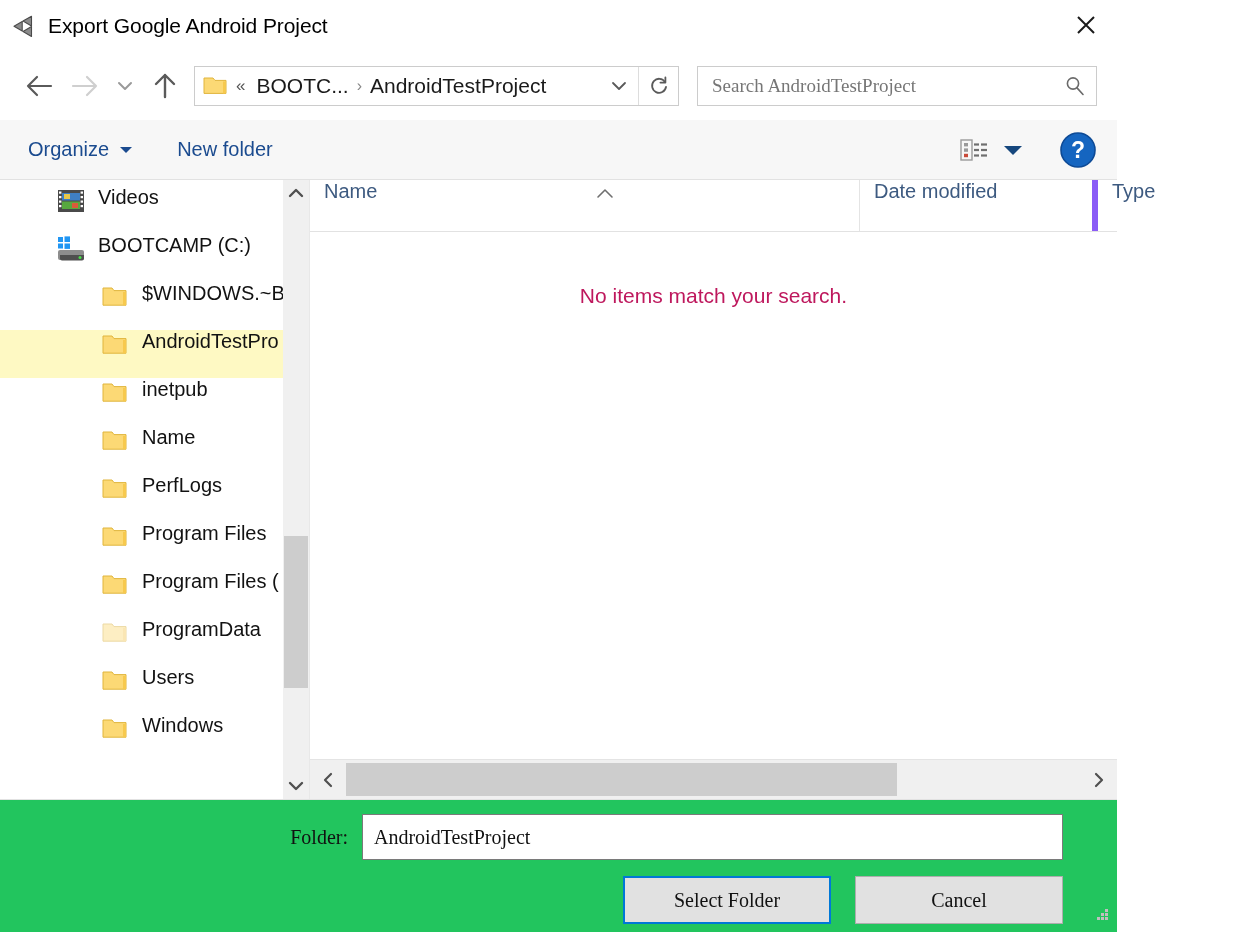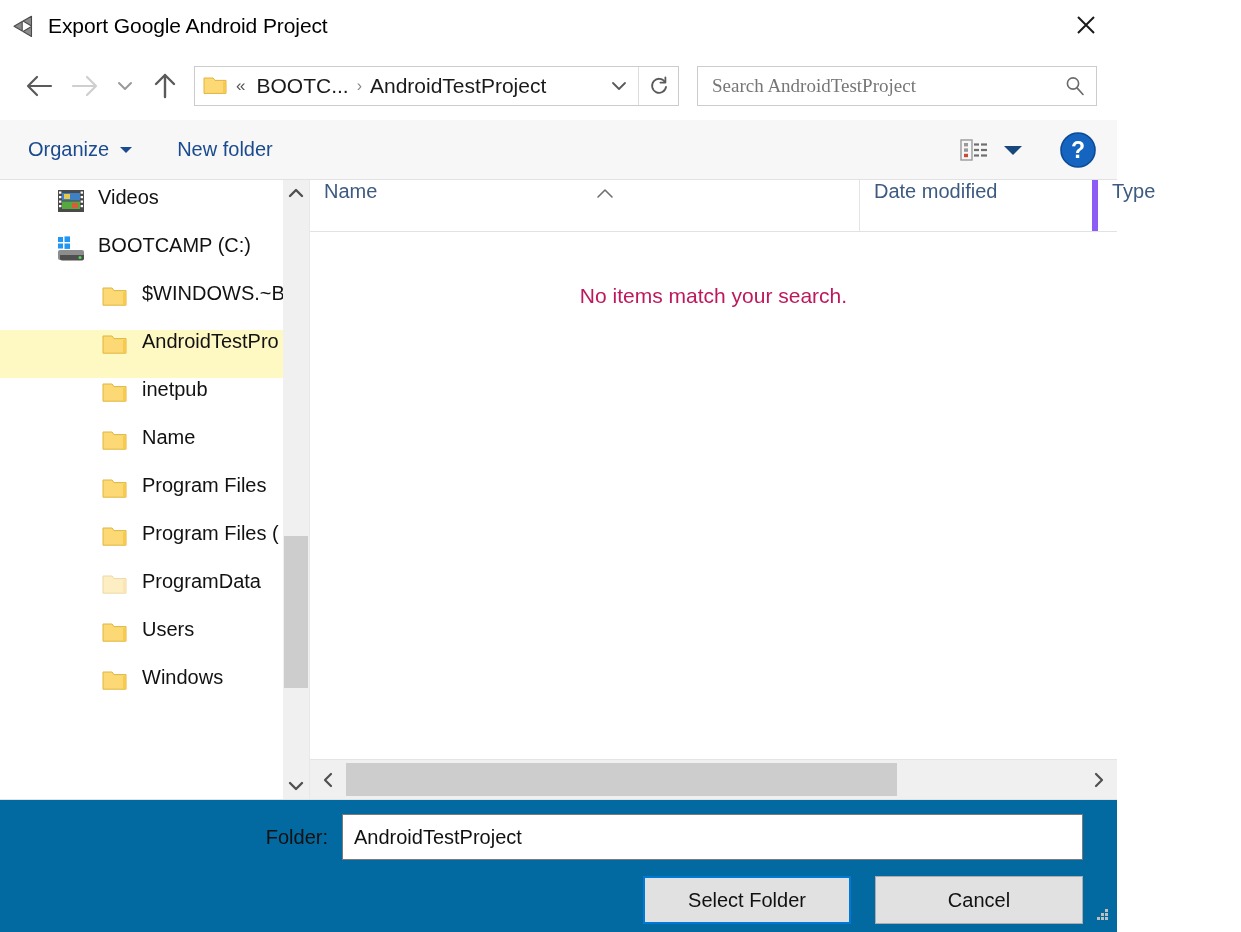--- a/index.html
+++ b/index.html
@@ -169,22 +169,22 @@
     height: 40px; flex: 0 0 40px; background: #f0f0f0;
     display: flex; align-items: stretch;
     border-top: 1px solid #e4e4e4;
   }
   .hs-arrow { width: 36px; flex: 0 0 36px; display:flex; align-items:center; justify-content:center; }
   .hs-track { flex: 1 1 auto; position: relative; }
   .hs-thumb { position: absolute; top: 3px; bottom: 3px; left: 0; width: 75%; background: #cdcdcd; }
 
   
   .footer {
-    flex: 0 0 132px; background: #0369a1;
-    position: relative; padding: 0 34px;
+    flex: 0 0 132px; background: #22c55e;
+    position: relative; padding: 0 54px; font-family: Liberation Serif, serif;
   }
   .folderrow {
     display: flex; align-items: center;
     padding-top: 14px;
   }
   .folder-label {
     font-size: 20px; color: #111111; white-space: nowrap;
     width: 308px; flex: 0 0 308px; text-align: right; padding-right: 14px;
   }
   .folder-input {
@@ -402,20 +402,29 @@
             </span>
             <span class="tree-label">Name</span>
           </div>
           <div class="tree-item indent">
             <span class="tree-icon">
   <svg width="26" height="22" viewBox="0 0 26 22">
     <path d="M1 2 h9 l2 2.6 h12 v14.6 h-23 z" fill="#fcd975" stroke="#e0b53d" stroke-width="1"></path>
     <path d="M21 6 v13.2 h3 v-13.2 z" fill="#f7c94e"></path>
   </svg>
             </span>
+            <span class="tree-label">PerfLogs</span>
+          </div>
+          <div class="tree-item indent">
+            <span class="tree-icon">
+  <svg width="26" height="22" viewBox="0 0 26 22">
+    <path d="M1 2 h9 l2 2.6 h12 v14.6 h-23 z" fill="#fcd975" stroke="#e0b53d" stroke-width="1"></path>
+    <path d="M21 6 v13.2 h3 v-13.2 z" fill="#f7c94e"></path>
+  </svg>
+            </span>
             <span class="tree-label">Program Files</span>
           </div>
           <div class="tree-item indent">
             <span class="tree-icon">
   <svg width="26" height="22" viewBox="0 0 26 22">
     <path d="M1 2 h9 l2 2.6 h12 v14.6 h-23 z" fill="#fcd975" stroke="#e0b53d" stroke-width="1"></path>
     <path d="M21 6 v13.2 h3 v-13.2 z" fill="#f7c94e"></path>
   </svg>
             </span>
             <span class="tree-label">Program Files (</span>

